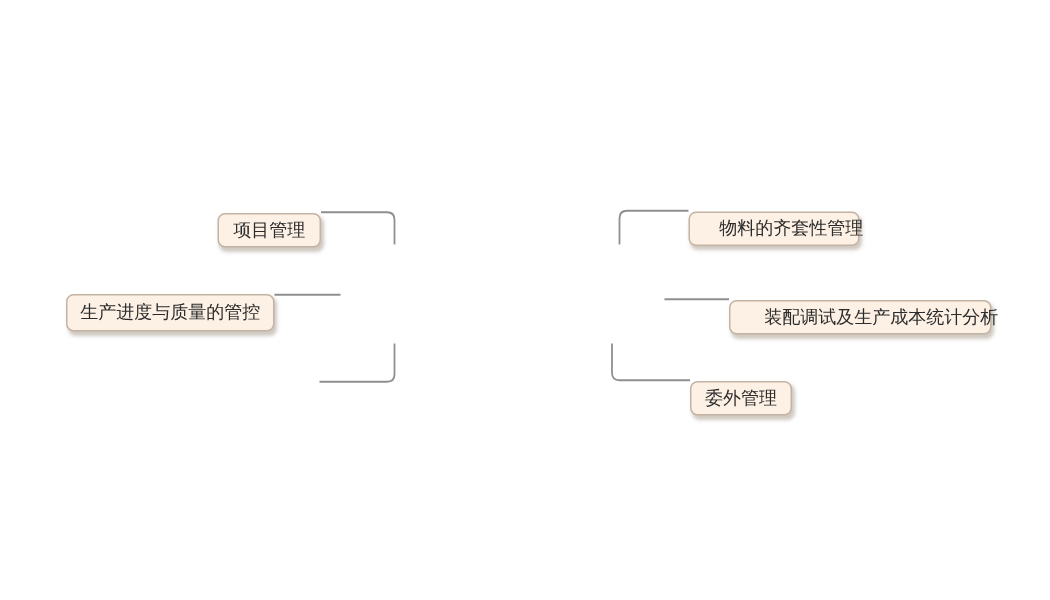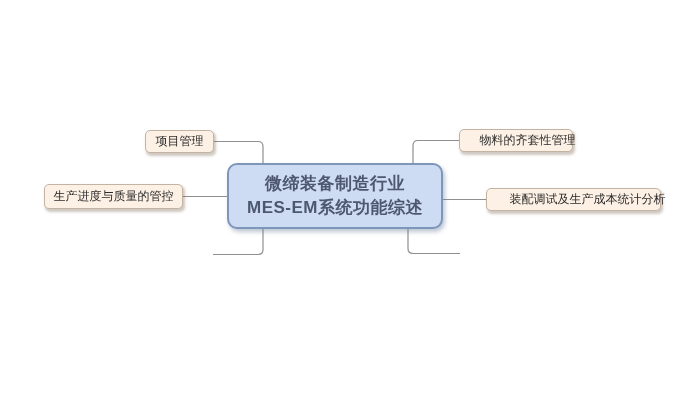--- a/index.html
+++ b/index.html
@@ -55,20 +55,21 @@
   }
   .branch-node{
     background:var(--branch-fill);
     border:1px solid var(--branch-border);
     border-radius:5px;
     box-shadow:1.5px 2.5px 2.5px rgba(120,100,80,0.35);
     color:var(--branch-text);
     font-size:12px;
     white-space:nowrap;
     padding:0 2px;
+    margin-top:12px;
   }
   .b-project{left:145px;top:130px;width:69px;height:23px;}
   .b-progress{left:44px;top:184px;width:139px;height:25px;}
   .b-schedule{left:95px;top:243px;width:118px;height:23px;}
   .b-material{left:459px;top:129px;width:114px;height:23px;padding-left:25px;}
   .b-assembly{left:486px;top:188px;width:175px;height:23px;padding-left:30px;}
   .b-outsource{left:460px;top:242px;width:68px;height:23px;}
   .root-line{pointer-events:none;}
 </style>
 </head>
@@ -80,28 +81,25 @@
     <g fill="none" stroke="#8f8f8f" stroke-width="1.2">
       <path d="M214,141.5 L258,141.5 Q263,141.5 263,146.5 L263,163"></path>
       <path d="M183,196.5 L227,196.5"></path>
       <path d="M213,254.5 L258,254.5 Q263,254.5 263,249.5 L263,229"></path>
       <path d="M413,163 L413,145.5 Q413,140.5 418,140.5 L459,140.5"></path>
       <path d="M443,199.5 L486,199.5"></path>
       <path d="M408,229 L408,248.5 Q408,253.5 413,253.5 L460,253.5"></path>
     </g>
   </svg>
 
-  <div class="node root-node">
-    <span class="root-line">微缔装备制造行业</span>
-    <span class="root-line">MES-EM系统功能综述</span>
-  </div>
 
   <div class="node branch-node b-project">项目管理</div>
 
   <div class="node branch-node b-progress">生产进度与质量的管控</div>
 
 
   <div class="node branch-node b-material">物料的齐套性管理</div>
 
   <div class="node branch-node b-assembly">装配调试及生产成本统计分析</div>
 
+  <div class="node branch-node b-outsource">委外管理</div>
 
 </div>
 
 </body></html>

